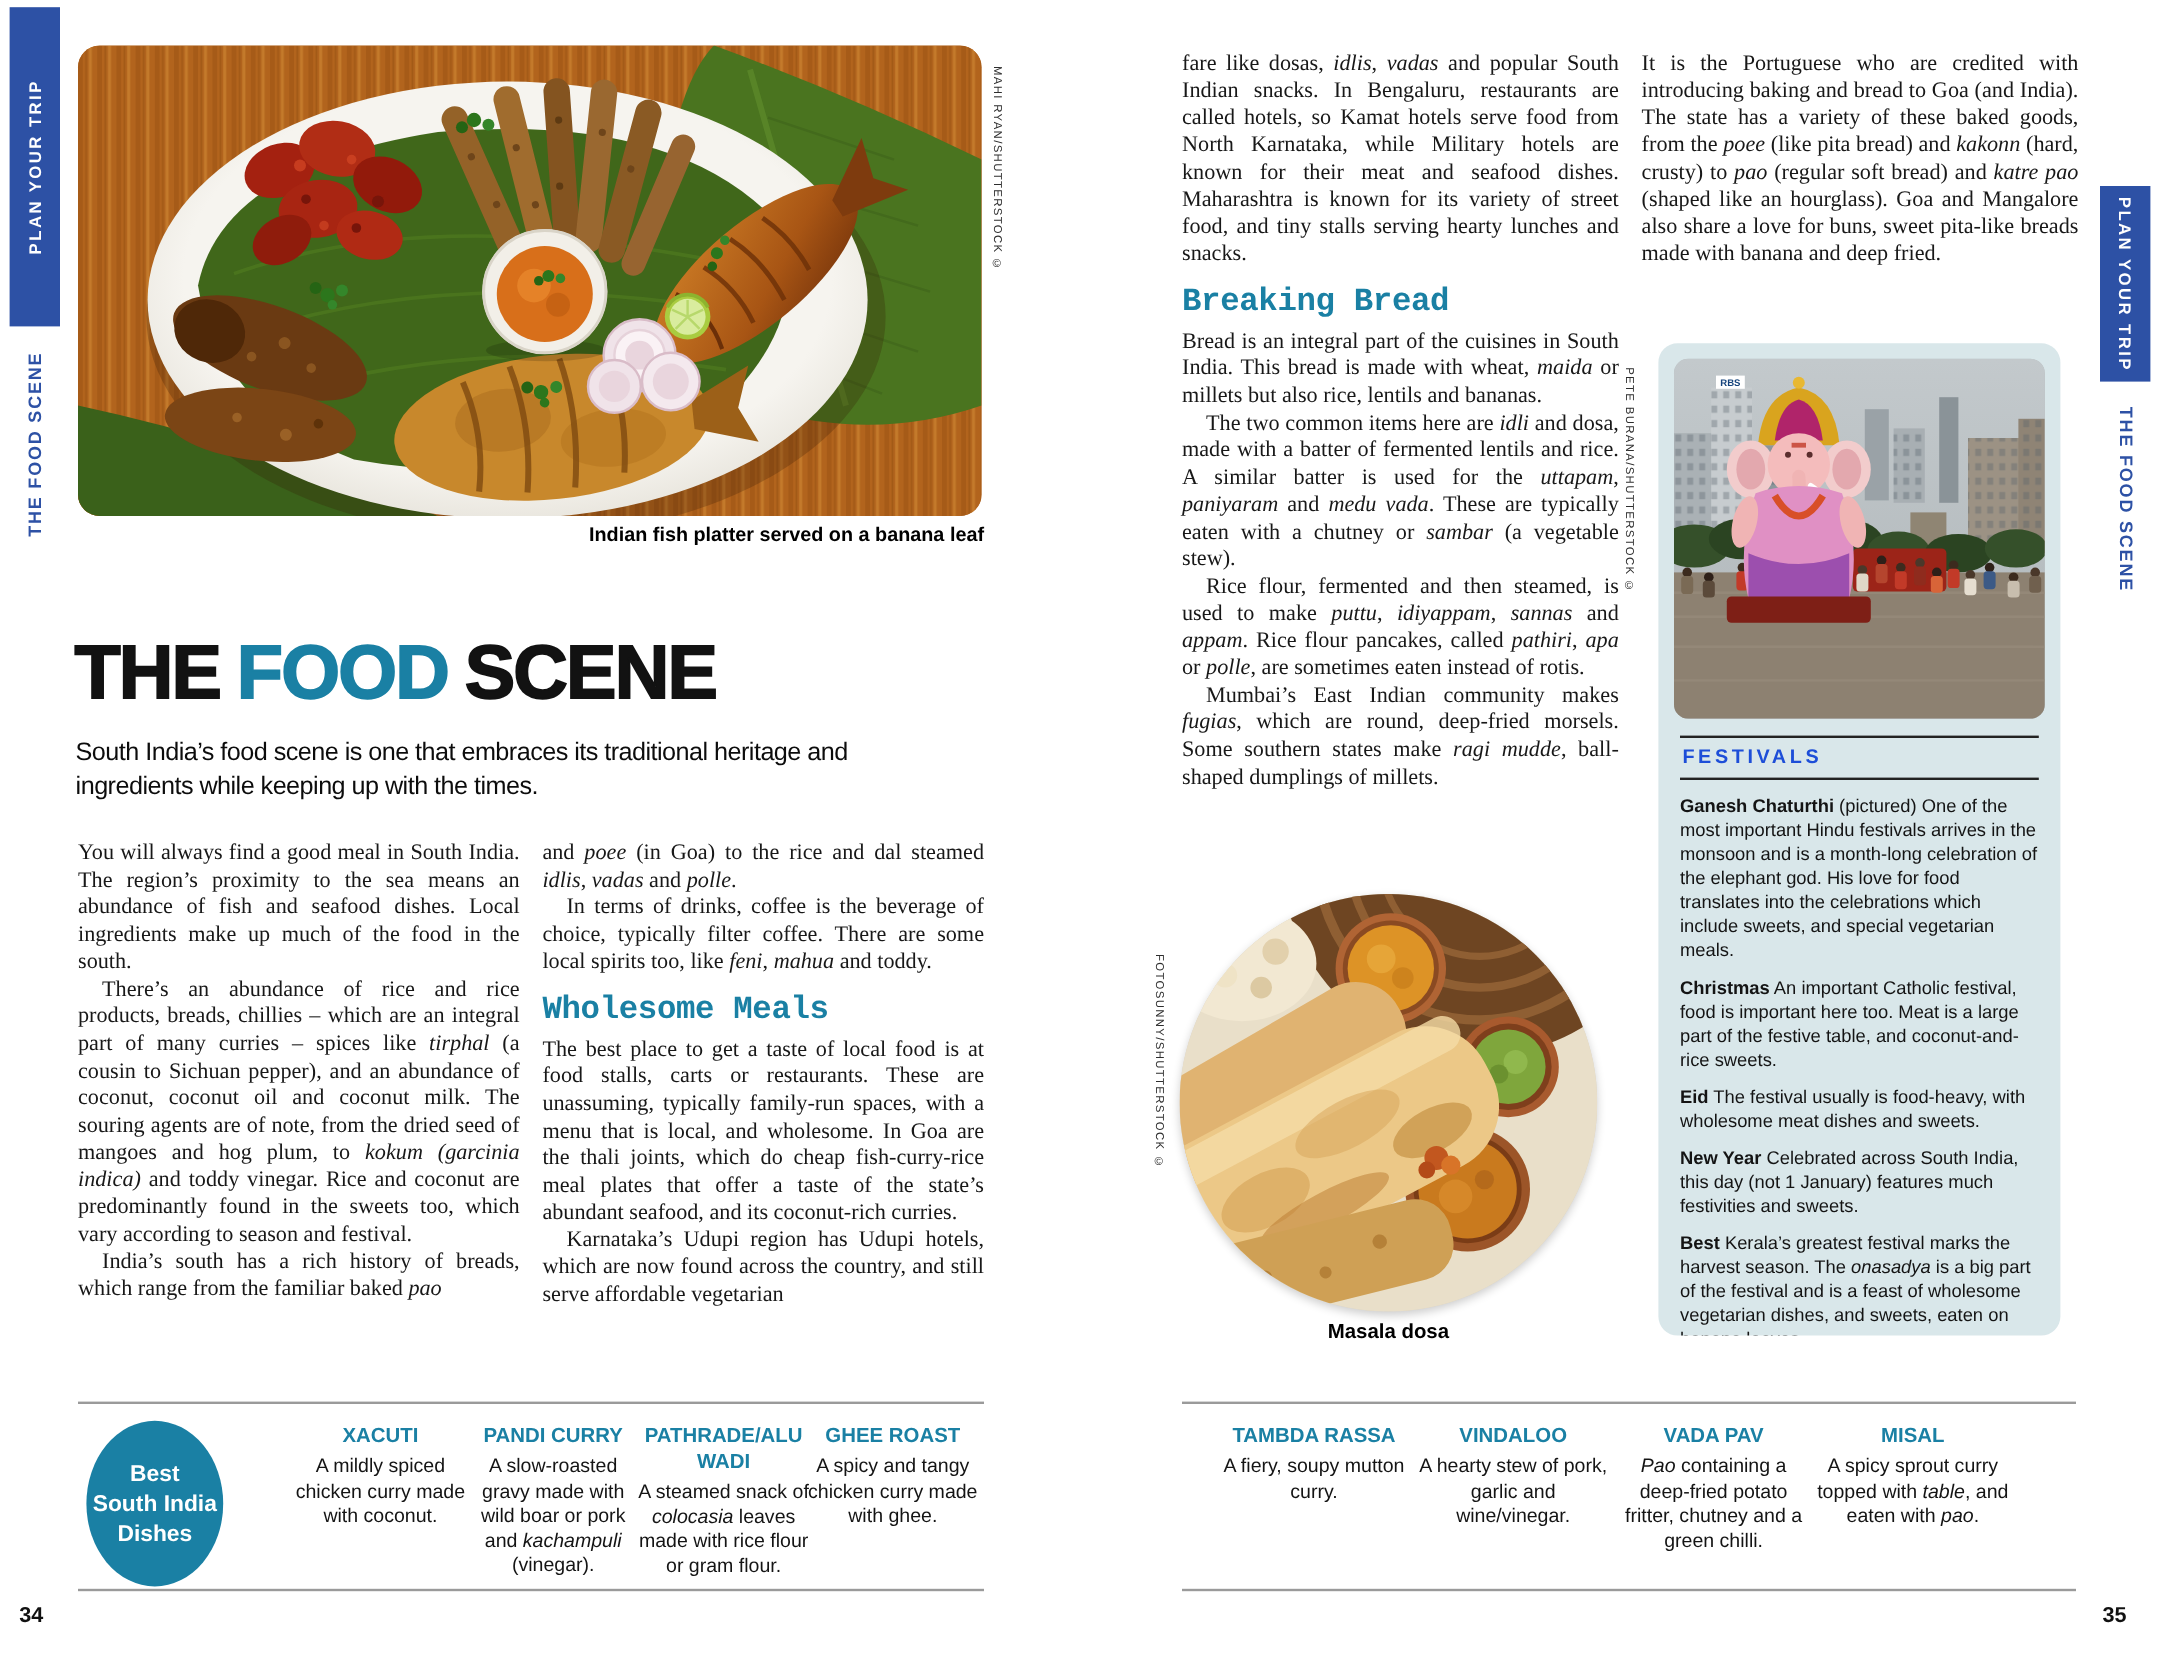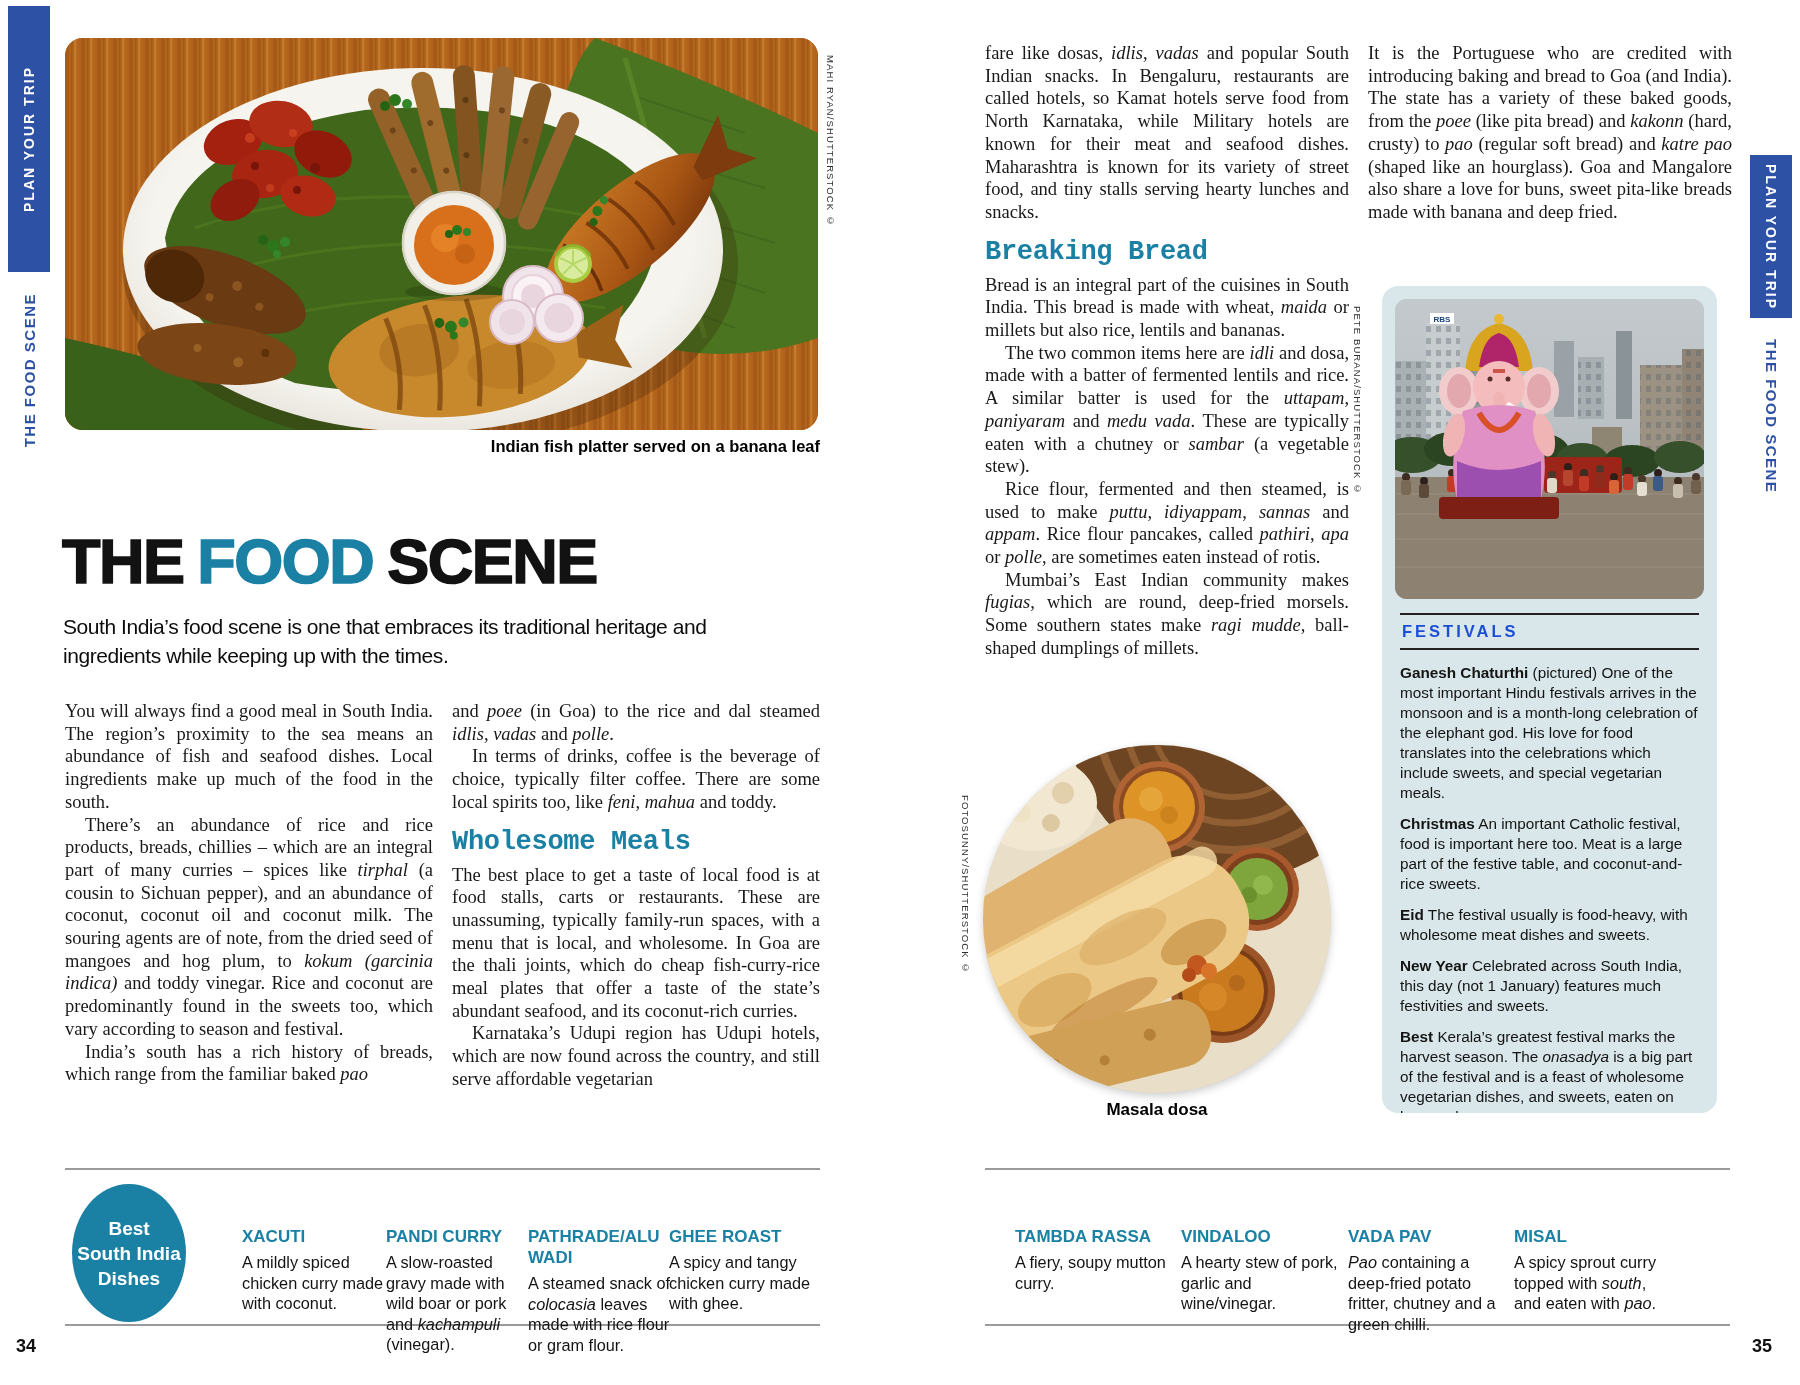--- a/index.html
+++ b/index.html
@@ -58,21 +58,21 @@
   .rule-r1{left:985px;top:1168px;width:745px;}
   .rule-r2{left:985px;top:1324px;width:745px;}
   .pageno{font-size:18px;font-weight:700;color:#111;}
   .pageno-left{left:16px;top:1336px;}
   .pageno-right{left:1752px;top:1336px;}
 
   
   .badge{left:72px;top:1184px;width:114px;height:138px;border-radius:50%;background:var(--accent);
          display:flex;flex-direction:column;align-items:center;justify-content:center;
          color:#fff;font-weight:700;font-size:19px;line-height:25px;text-align:center;}
-  .dish{top:1186px;width:150px;margin-top:40px;}
+  .dish{top:1186px;width:150px;text-align:center;}
   .dish .d-name{color:var(--accent);font-weight:700;font-size:17px;line-height:21px;margin-bottom:5px;}
   .dish .d-desc{font-size:16.3px;line-height:20.5px;color:#141414;}
   .dish-r{width:160px;}
   .dx1{left:242px;} .dx2{left:386px;} .dx3{left:528px;} .dx4{left:669px;}
   .dx5{left:1015px;} .dx6{left:1181px;} .dx7{left:1348px;} .dx8{left:1514px;}
 
   
   .fest-box{left:1382px;top:286px;width:335px;height:827px;background:var(--fest-bg);border-radius:16px;overflow:hidden;}
   .fest-photo{margin:13px 13px 0 13px;height:300px;border-radius:12px;overflow:hidden;background:#b6bcbe;}
   .fest-head{margin:14px 18px 0 18px;border-top:2px solid #222;border-bottom:2px solid #222;
@@ -538,19 +538,19 @@
   <div class="abs dish dish-r dx6">
     <div class="d-name">VINDALOO</div>
     <div class="d-desc">A hearty stew of pork, garlic and wine/vinegar.</div>
   </div>
   <div class="abs dish dish-r dx7">
     <div class="d-name">VADA PAV</div>
     <div class="d-desc"><i>Pao</i> containing a deep-fried potato fritter, chutney and a green chilli.</div>
   </div>
   <div class="abs dish dish-r dx8">
     <div class="d-name">MISAL</div>
-    <div class="d-desc">A spicy sprout curry topped with <i>south</i>, and eaten with <i>pao</i>.</div>
+    <div class="d-desc">A spicy sprout curry topped with <i>table</i>, and eaten with <i>pao</i>.</div>
   </div>
 
   <div class="abs pageno pageno-left">34</div>
   <div class="abs pageno pageno-right">35</div>
 
 </div>
 
 </body></html>

